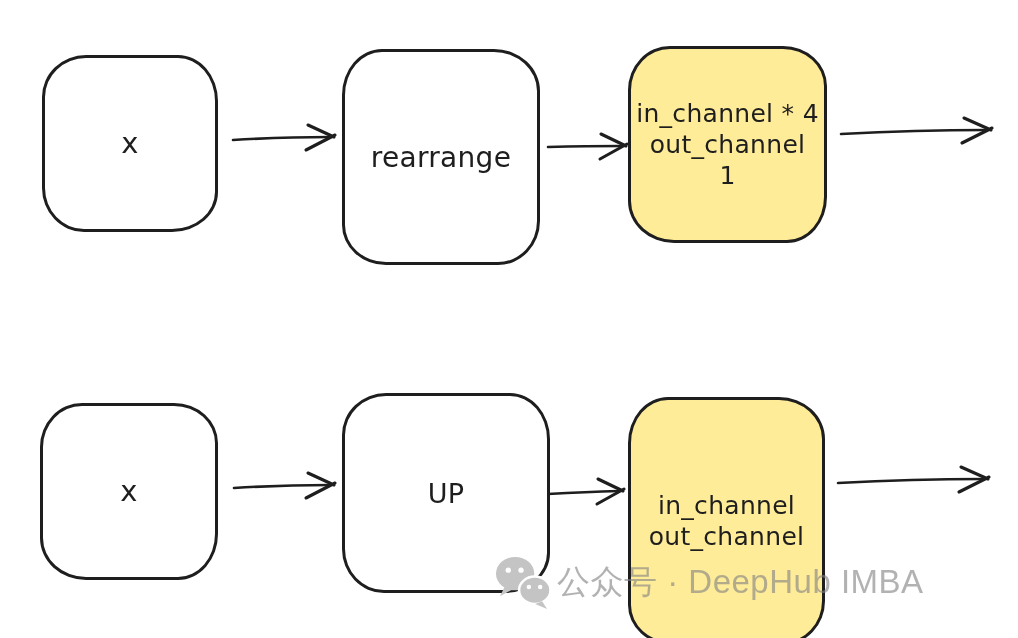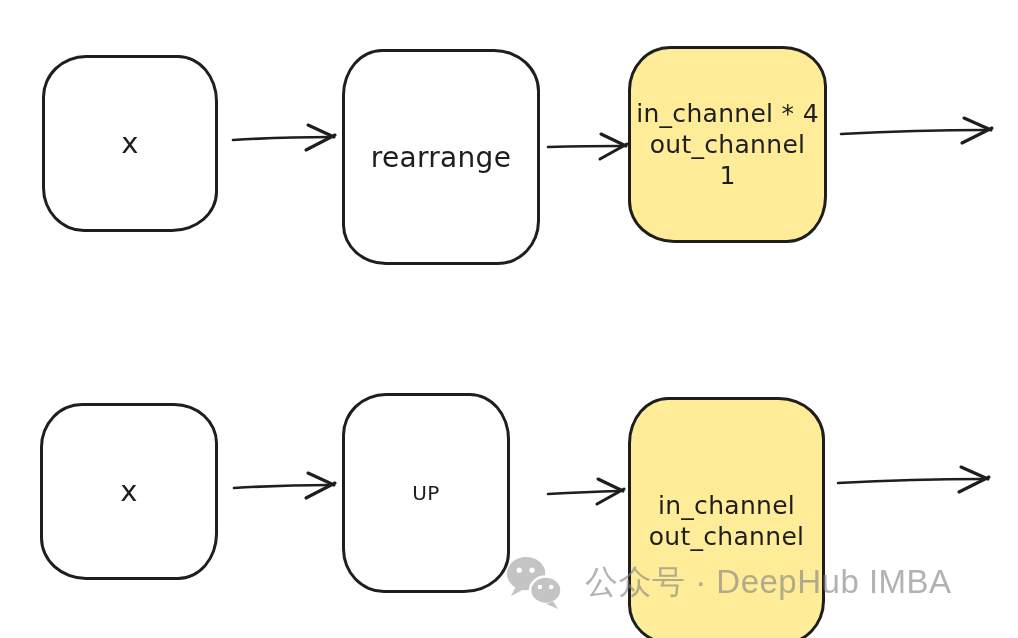--- a/index.html
+++ b/index.html
@@ -55,33 +55,33 @@
   }
   .node.highlight { background: var(--yellow); }
   .r-a { border-radius: 44px 40px 46px 42px / 42px 46px 40px 44px; }
   .r-b { border-radius: 40px 46px 42px 44px / 46px 42px 44px 40px; }
   .r-c { border-radius: 42px 44px 40px 46px / 44px 40px 46px 42px; }
 
   #node-x1        { left: 42px;  top: 55px;  width: 176px; height: 177px; font-size: 29px; }
   #node-rearrange { left: 342px; top: 49px;  width: 198px; height: 216px; font-size: 28px; }
   #node-params1   { left: 628px; top: 46px;  width: 199px; height: 197px; font-size: 25px; }
   #node-x2        { left: 40px;  top: 403px; width: 178px; height: 177px; font-size: 29px; }
-  #node-up        { left: 342px; top: 393px; width: 168px; height: 200px; font-size: 20px; }
+  #node-up        { left: 342px; top: 393px; width: 208px; height: 200px; font-size: 27px; }
   #node-params2   { left: 628px; top: 397px; width: 197px; height: 248px; font-size: 25px; }
 
   .param-line { display: block; }
 
   .watermark {
     position: absolute;
-    left: 504px;
+    left: 493px;
     top: 554px;
     z-index: 5;
     display: flex;
     align-items: center;
-    gap: 22px;
+    gap: 5px;
     text-align: center;
   }
   .watermark-icon { width: 59px; height: 56px; flex: 0 0 auto; }
   .watermark-text {
     font-family: "Liberation Sans", sans-serif;
     font-size: 33px;
     letter-spacing: 0.5px;
     color: var(--watermark);
     white-space: nowrap;
   }

